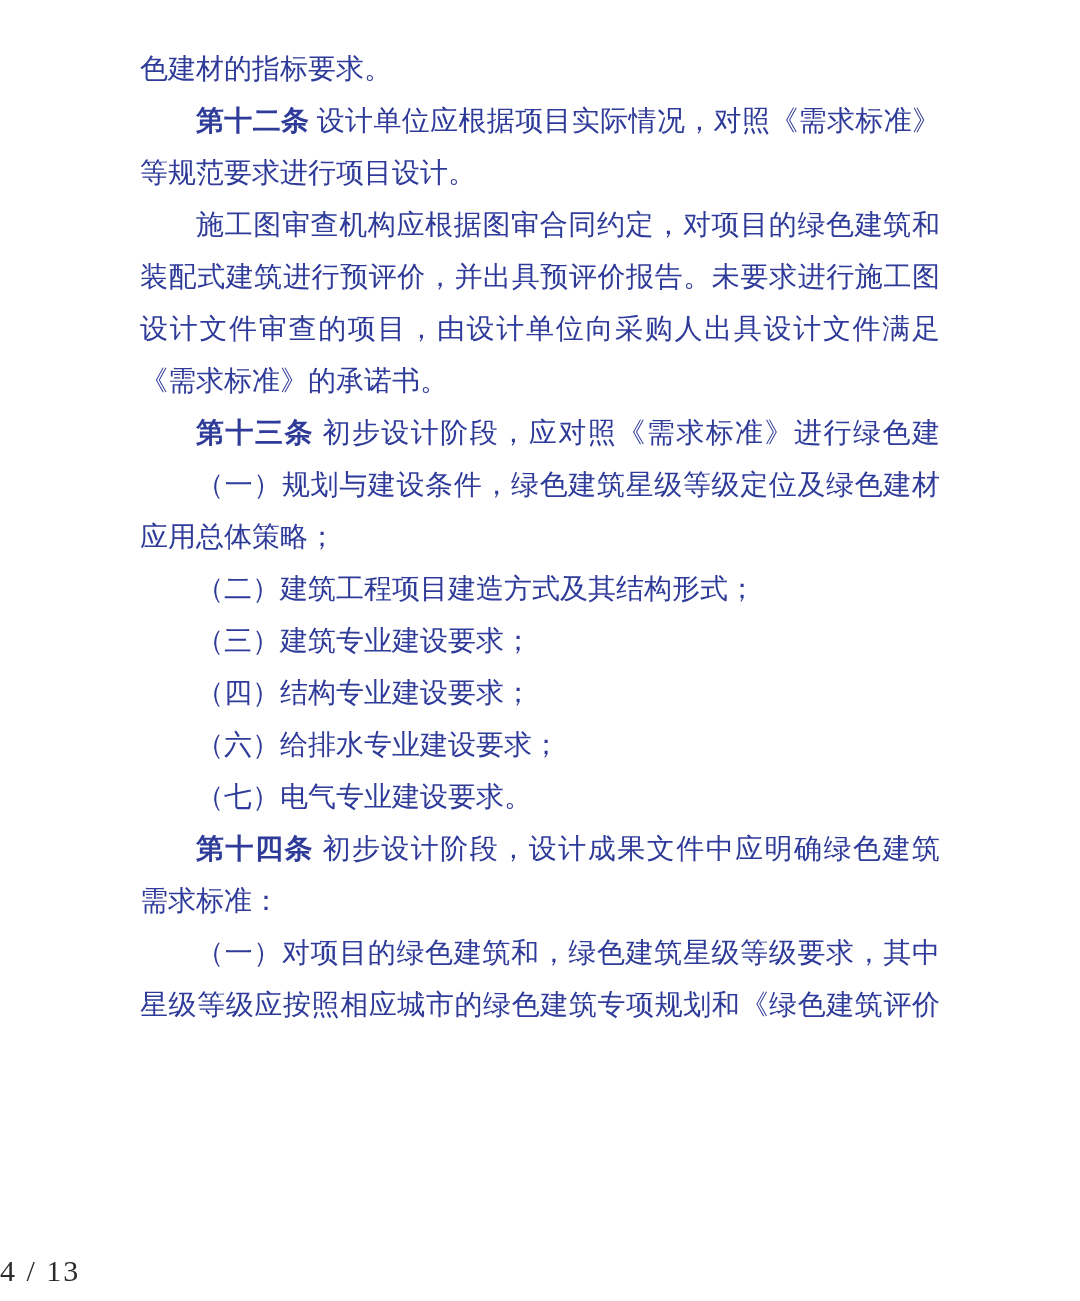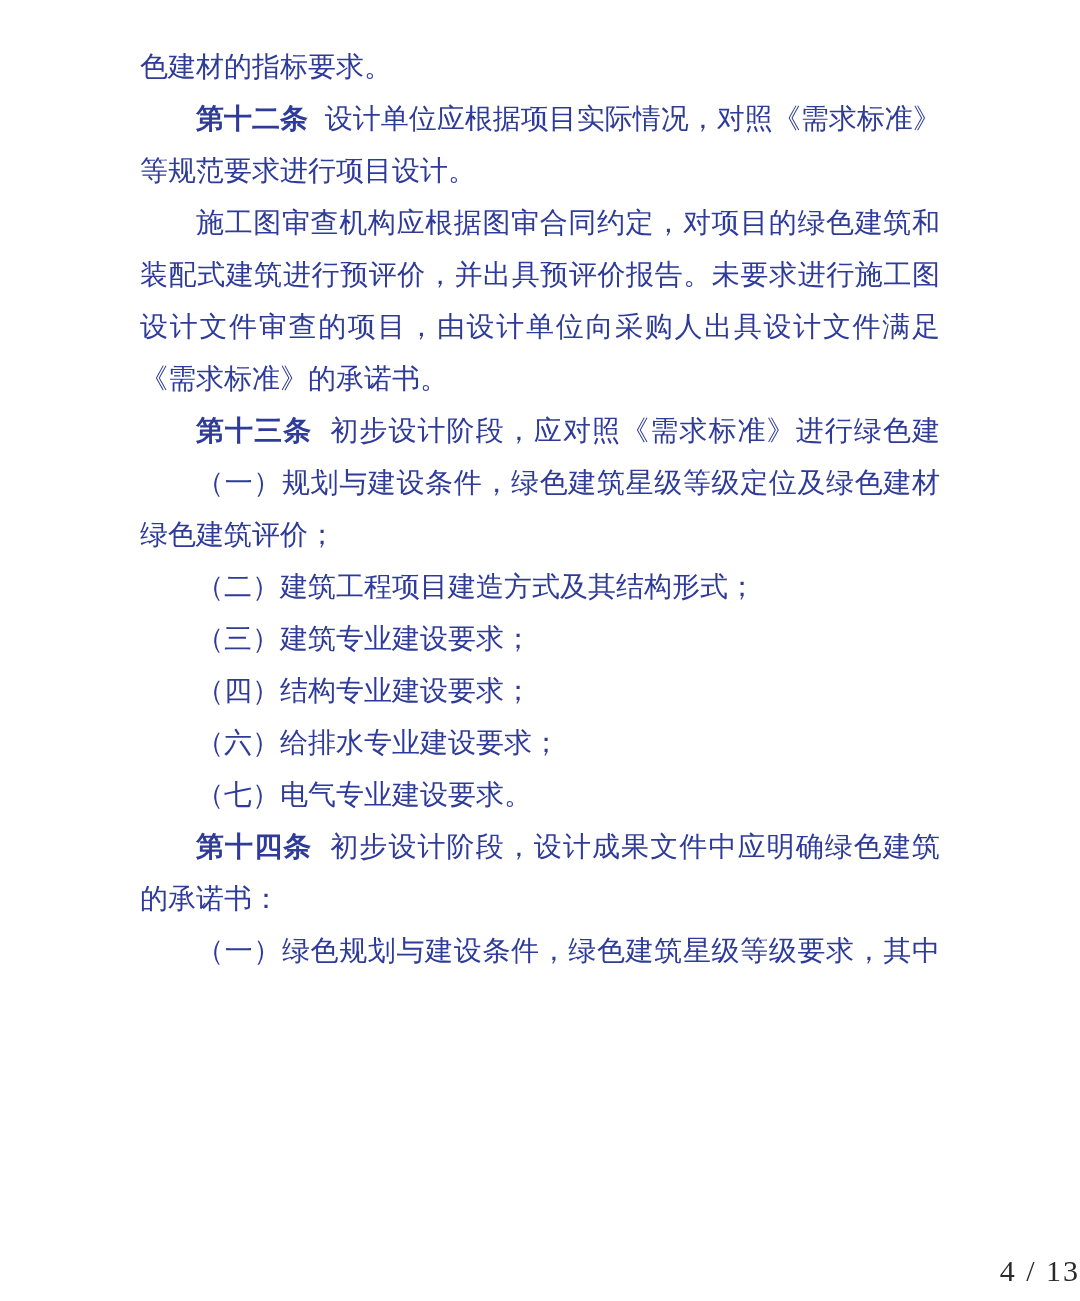--- a/index.html
+++ b/index.html
@@ -17,65 +17,65 @@
     overflow: hidden;
     font-family: "Liberation Serif", serif;
   }
   .doc {
     position: absolute;
     left: 140px;
     top: 43px;
     width: 800px;
     font-size: 28px;
     color: var(--ink);
-    font-family: Liberation Mono, monospace;
   }
   .line {
     display: block;
     height: 52px;
     line-height: 52px;
     white-space: nowrap;
   }
   .line.indent { padding-left: 56px; }
   .line.stretch {
     text-align: justify;
     text-align-last: justify;
     text-justify: inter-character;
   }
   .run { font-weight: normal; }
   .run.bold { font-weight: bold; }
   .footer {
     position: absolute;
     left: 0;
     top: 1250px;
     width: 1080px;
-    text-align: right;
+    text-align: left;
     font-size: 30px;
     line-height: 42px;
     color: var(--footer-ink);
     letter-spacing: 2px;
   }
 </style>
 </head>
 <body>
 
 <div class="doc">
     <div class="line"><span class="run">色建材的指标要求。</span></div>
     <div class="line indent stretch"><span class="run bold">第十二条</span><span class="run"> 设计单位应根据项目实际情况，对照《需求标准》</span></div>
     <div class="line"><span class="run">等规范要求进行项目设计。</span></div>
     <div class="line indent stretch"><span class="run">施工图审查机构应根据图审合同约定，对项目的绿色建筑和</span></div>
     <div class="line stretch"><span class="run">装配式建筑进行预评价，并出具预评价报告。未要求进行施工图</span></div>
     <div class="line stretch"><span class="run">设计文件审查的项目，由设计单位向采购人出具设计文件满足</span></div>
     <div class="line"><span class="run">《需求标准》的承诺书。</span></div>
     <div class="line indent stretch"><span class="run bold">第十三条</span><span class="run"> 初步设计阶段，应对照《需求标准》进行绿色建</span></div>
     <div class="line indent stretch"><span class="run">（一）规划与建设条件，绿色建筑星级等级定位及绿色建材</span></div>
-    <div class="line"><span class="run">绿色建筑评价；</span></div>
+    <div class="line"><span class="run">应用总体策略；</span></div>
     <div class="line indent"><span class="run">（二）建筑工程项目建造方式及其结构形式；</span></div>
     <div class="line indent"><span class="run">（三）建筑专业建设要求；</span></div>
     <div class="line indent"><span class="run">（四）结构专业建设要求；</span></div>
     <div class="line indent"><span class="run">（六）给排水专业建设要求；</span></div>
     <div class="line indent"><span class="run">（七）电气专业建设要求。</span></div>
     <div class="line indent stretch"><span class="run bold">第十四条</span><span class="run"> 初步设计阶段，设计成果文件中应明确绿色建筑</span></div>
-    <div class="line"><span class="run">的承诺书：</span></div>
-    <div class="line indent stretch"><span class="run">（一）绿色规划与建设条件，绿色建筑星级等级要求，其中</span></div>
+    <div class="line"><span class="run">需求标准：</span></div>
+    <div class="line indent stretch"><span class="run">（一）对项目的绿色建筑和，绿色建筑星级等级要求，其中</span></div>
+    <div class="line stretch"><span class="run">星级等级应按照相应城市的绿色建筑专项规划和《绿色建筑评价</span></div>
   </div>
 
 <div class="footer">4 / 13</div>
 
 </body></html>

